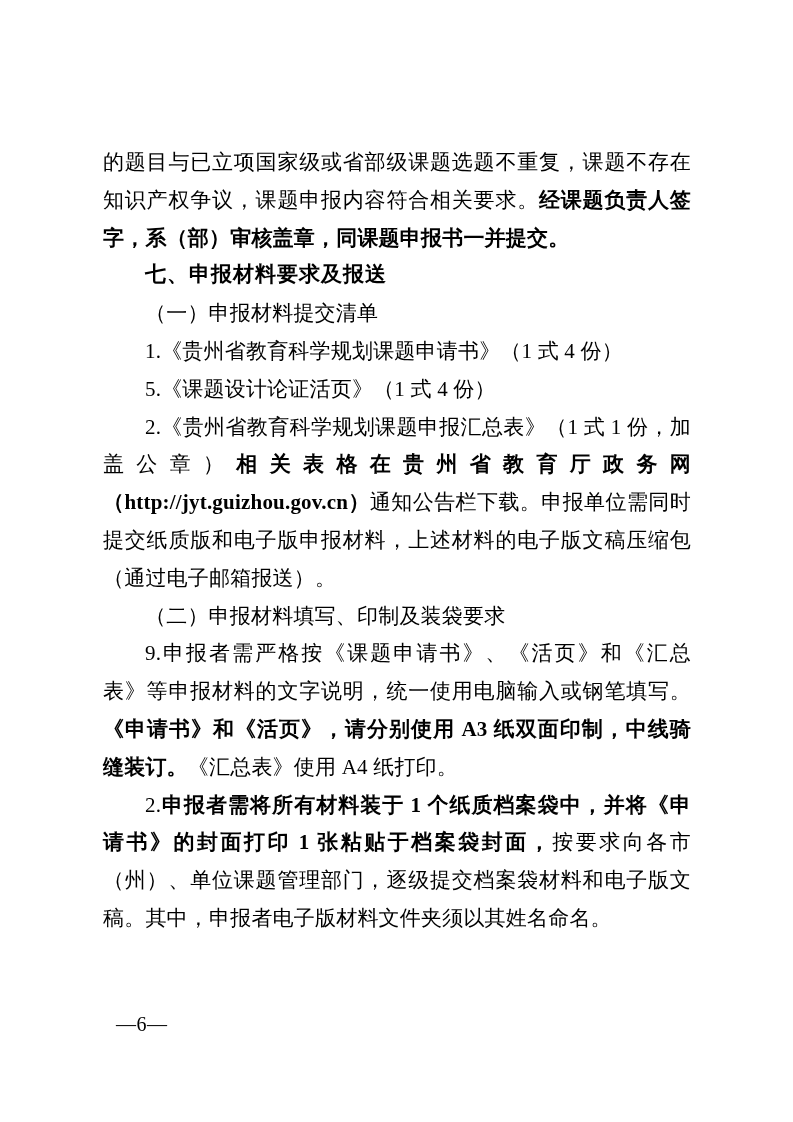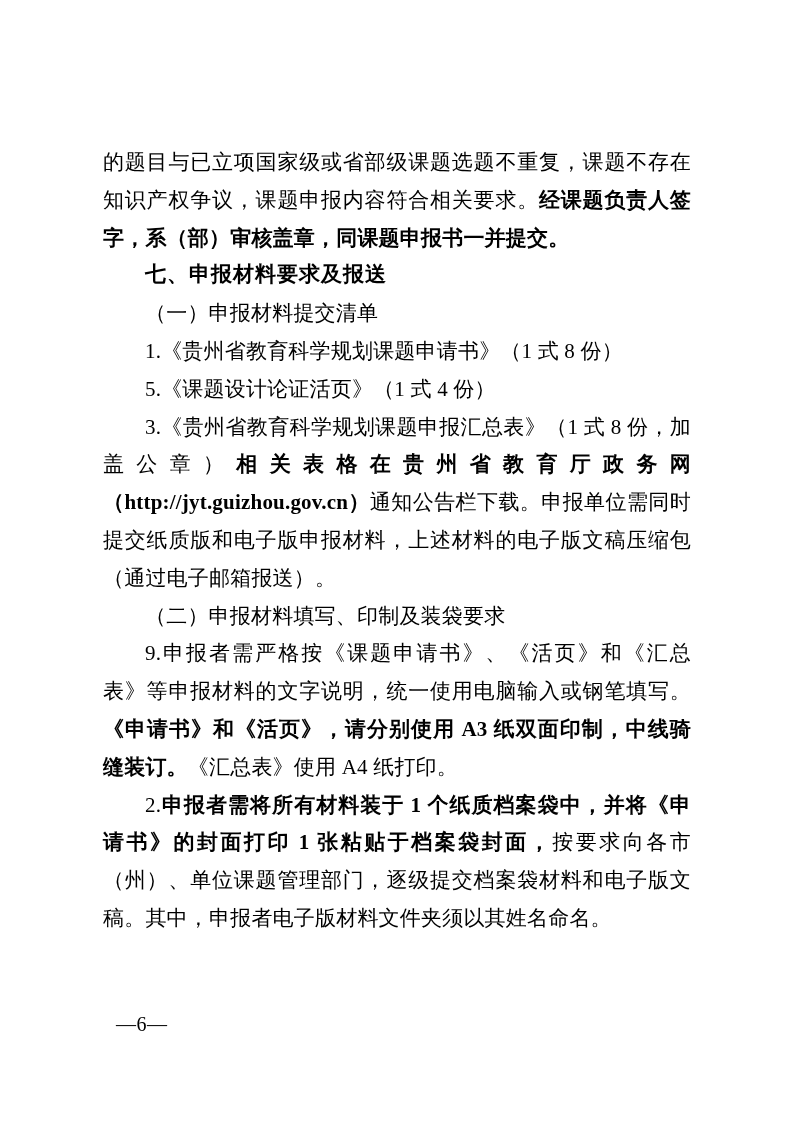--- a/index.html
+++ b/index.html
@@ -56,21 +56,21 @@
   }
 </style>
 </head>
 <body>
 
 <div class="page">
   <div class="doc">
     <p class="para"><span>的题目与已立项国家级或省部级课题选题不重复，课题不存在知识产权争议，课题申报内容符合相关要求。</span><span class="b">经课题负责人签字，系（部）审核盖章，同课题申报书一并提交。</span></p>
     <p class="para indent heading"><span class="b">七、申报材料要求及报送</span></p>
     <p class="para indent"><span>（一）申报材料提交清单</span></p>
-    <p class="para indent"><span>1.《贵州省教育科学规划课题申请书》（1 式 8 份）</span></p>
+    <p class="para indent"><span>1.《贵州省教育科学规划课题申请书》（1 式 4 份）</span></p>
     <p class="para indent"><span>5.《课题设计论证活页》（1 式 4 份）</span></p>
-    <p class="para indent"><span>3.《贵州省教育科学规划课题申报汇总表》（1 式 8 份，加盖公章）</span><span class="b">相关表格在贵州省教育厅政务网（http://jyt.guizhou.gov.cn）</span><span>通知公告栏下载。申报单位需同时提交纸质版和电子版申报材料，上述材料的电子版文稿压缩包（通过电子邮箱报送）。</span></p>
+    <p class="para indent"><span>2.《贵州省教育科学规划课题申报汇总表》（1 式 1 份，加盖公章）</span><span class="b">相关表格在贵州省教育厅政务网（http://jyt.guizhou.gov.cn）</span><span>通知公告栏下载。申报单位需同时提交纸质版和电子版申报材料，上述材料的电子版文稿压缩包（通过电子邮箱报送）。</span></p>
     <p class="para indent"><span>（二）申报材料填写、印制及装袋要求</span></p>
     <p class="para indent"><span>9.申报者需严格按《课题申请书》、《活页》和《汇总表》等申报材料的文字说明，统一使用电脑输入或钢笔填写。</span><span class="b">《申请书》和《活页》，请分别使用 A3 纸双面印制，中线骑缝装订。</span><span>《汇总表》使用 A4 纸打印。</span></p>
     <p class="para indent"><span>2.</span><span class="b">申报者需将所有材料装于 1 个纸质档案袋中，并将《申请书》的封面打印 1 张粘贴于档案袋封面，</span><span>按要求向各市（州）、单位课题管理部门，逐级提交档案袋材料和电子版文稿。其中，申报者电子版材料文件夹须以其姓名命名。</span></p>
   </div>
   <div class="footer">—6—</div>
 </div>
 
 </body></html>

